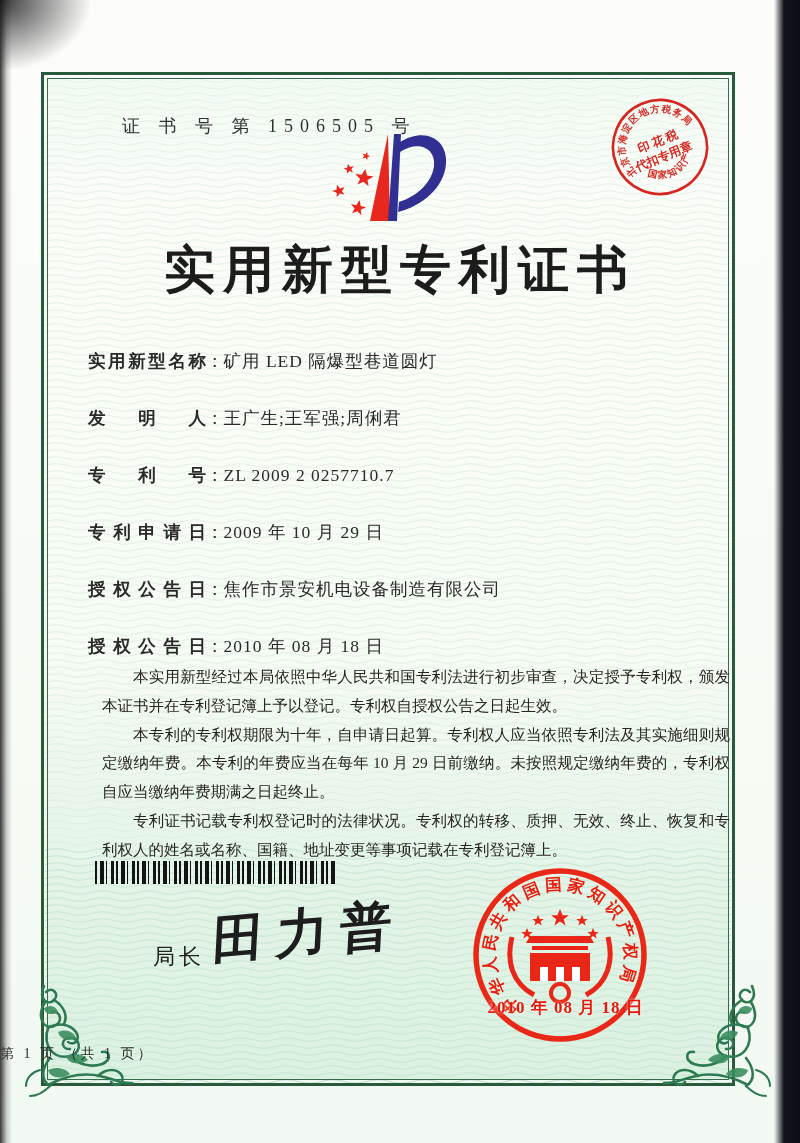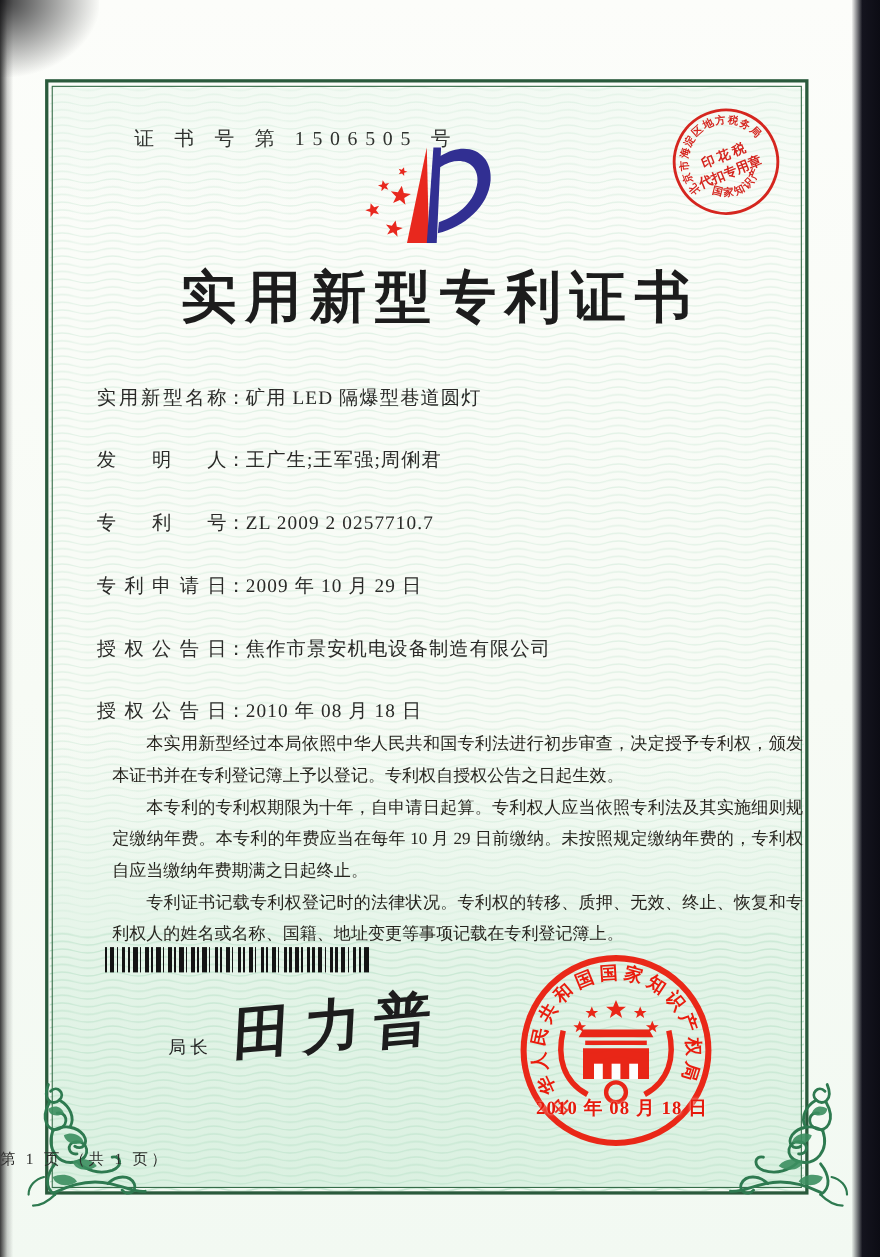--- a/index.html
+++ b/index.html
@@ -29,33 +29,33 @@
   .flourish { position:absolute; width:132px; height:132px; }
 
   .content { position:absolute; inset:0; }
   .cert-no { position:absolute; left:88px; top:114px; font-size:18px; color:#30322f;
     letter-spacing:7px;margin-left:34px; }
   .logo { position:absolute; left:318px; top:120px; }
   .title { position:absolute; left:140px; top:236px; width:520px; text-align:center;
     font-size:51px; font-weight:700; color:#1c1c1c; letter-spacing:8px; }
   .fields { position:absolute; left:88px; top:349px; width:632px; }
   .field-row { margin-bottom:33px; font-size:17.5px; color:#2a2a28; white-space:nowrap; }
-  .field-label { display:inline-block; width:118px; text-align:justify; text-align-last:justify; }
+  .field-label { display:inline-block; width:118px; text-align:justify; text-align-last:justify;font-weight:bold; }
   .field-colon { display:inline; }
   .field-value { display:inline; letter-spacing:1px; }
   .paras { position:absolute; left:102px; top:663px; width:628px; font-size:15.5px;
     color:#27251f; line-height:1.86; text-align:justify; }
   .paras p { text-indent:2em; }
   .barcode { position:absolute; left:95px; top:861px; width:241px; height:23px;
     background:repeating-linear-gradient(90deg,
       #141414 0 2px, rgba(0,0,0,0) 2px 5px,
       #141414 5px 9px, rgba(0,0,0,0) 9px 11px,
       #141414 11px 12px, rgba(0,0,0,0) 12px 16px,
       #141414 16px 19px, rgba(0,0,0,0) 19px 21px); }
-  .signer-title { position:absolute; left:153px; top:942px; font-size:16px;
+  .signer-title { position:absolute; left:153px; top:942px; font-size:22px;
     letter-spacing:4px; color:#222; }
   .signature { position:absolute; left:212px; top:898px; font-size:52px; color:#1d1d1d;
     letter-spacing:12px; transform:rotate(-5deg) skewX(-8deg); font-weight:600;
     white-space:nowrap; }
   .seal { position:absolute; left:460px; top:858px; }
   .seal-date { position:absolute; left:483px; top:996px; width:165px; text-align:center;
     font-size:17px; font-weight:700; color:#e61a0c; letter-spacing:1px; white-space:nowrap;
     text-shadow:0 0 3px rgba(255,255,255,0.9); }
   .tax-stamp { position:absolute; left:560px; top:45px; }
   .footer { position:absolute; left:0; top:1045px; width:628px; text-align:left;

